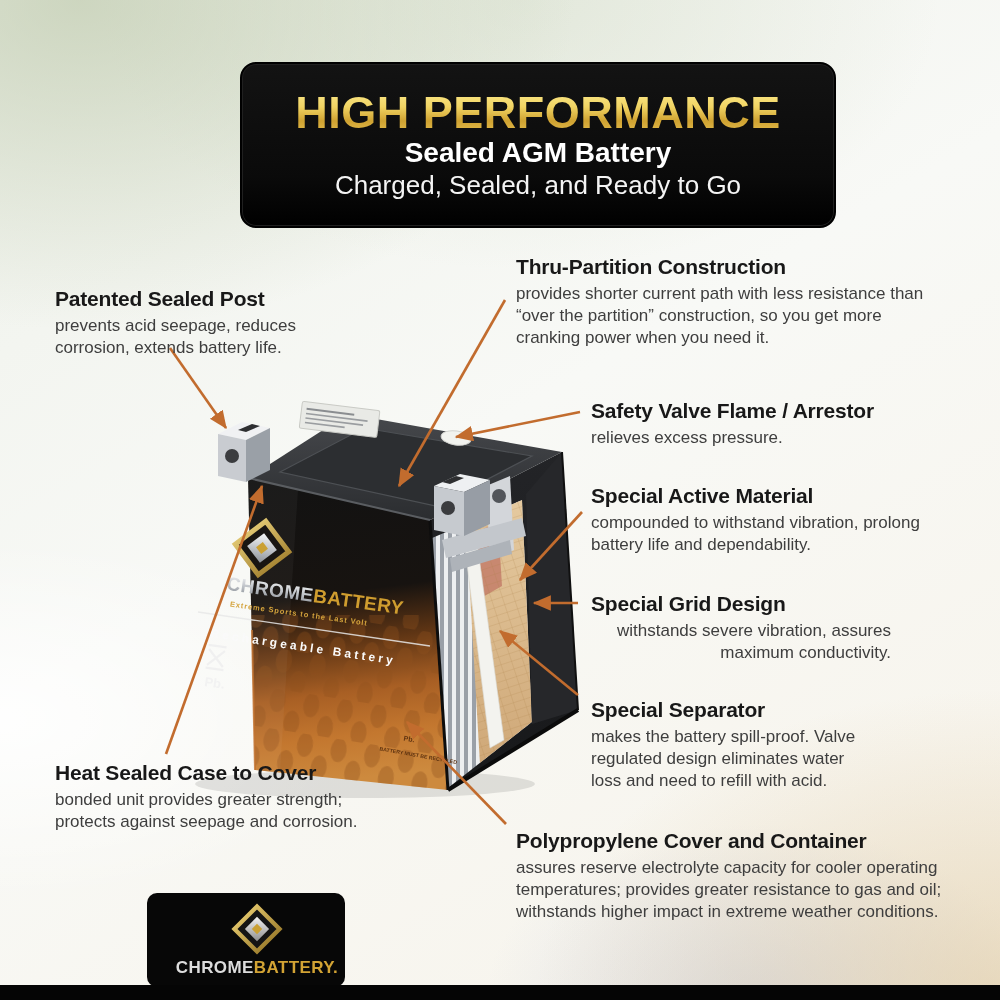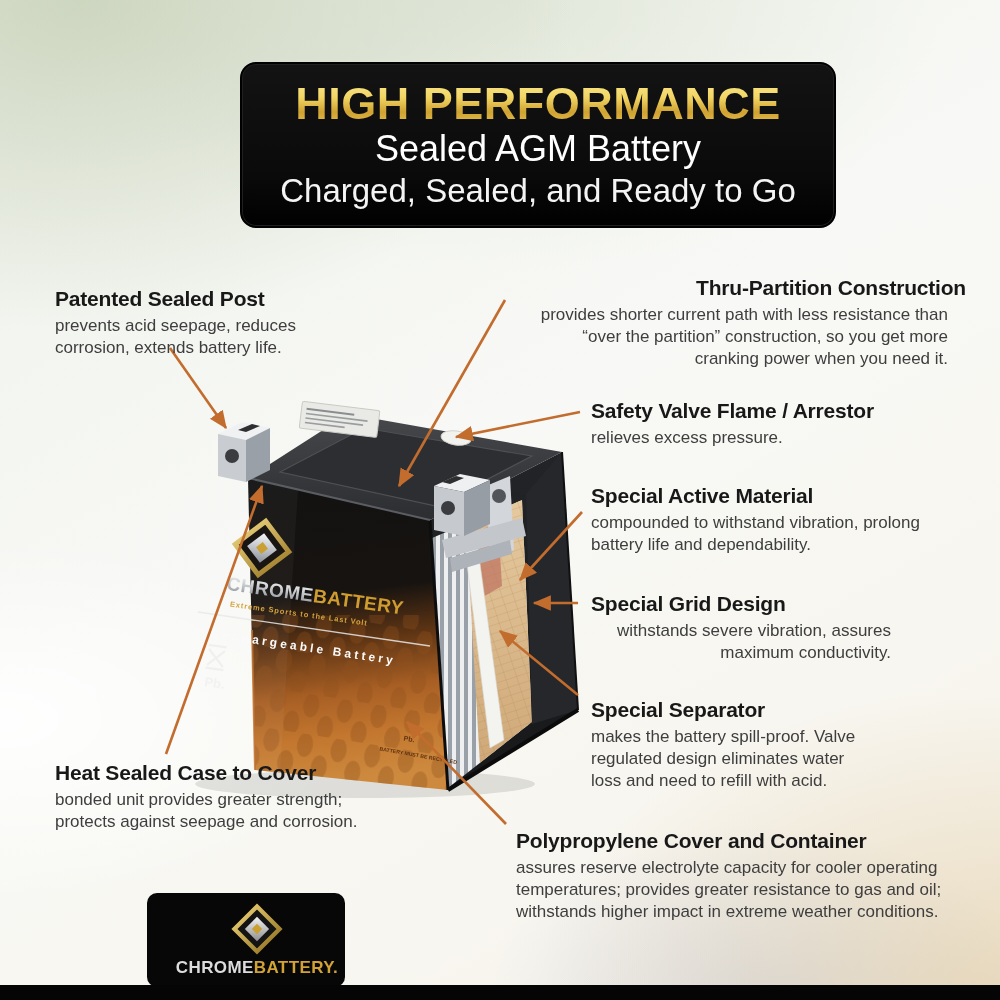--- a/index.html
+++ b/index.html
@@ -13,28 +13,28 @@
       radial-gradient(75% 50% at 100% 100%, rgba(222,199,157,.6) 0%, rgba(222,199,157,0) 62%),
       radial-gradient(50% 32% at 76% 100%, rgba(168,178,208,.35) 0%, rgba(168,178,208,0) 55%),
       linear-gradient(150deg,#eef1ea 0%,#f8f9f6 45%,#f7f3ea 100%);}
   .banner{position:absolute;left:240px;top:62px;width:596px;height:166px;
     background:linear-gradient(180deg,#131313 0%,#0a0a0a 70%,#000 100%);
     border:2px solid #000;border-radius:16px;box-shadow:inset 0 0 0 1px #202020;
     display:flex;flex-direction:column;align-items:center;justify-content:center;gap:1px;box-sizing:border-box;}
   .banner-title{font-size:45px;font-weight:800;letter-spacing:0.5px;line-height:1.05;
     background:linear-gradient(180deg,#fbe98e 0%,#f1d463 38%,#cfa231 68%,#e8c253 100%);
     -webkit-background-clip:text;background-clip:text;color:transparent;}
-  .banner-sub{color:#ffffff;font-size:36px;font-weight:400;line-height:1.15;}
-  .banner-tag{color:#f4f4f4;font-size:33px;font-weight:400;line-height:1.2;}
+  .banner-sub{color:#ffffff;font-size:28px;font-weight:700;line-height:1.15;}
+  .banner-tag{color:#f4f4f4;font-size:26px;font-weight:400;line-height:1.2;}
   .callout{position:absolute;color:#1b1b1b;}
   .callout h3{margin:0 0 4px 0;font-size:21px;font-weight:700;color:#181818;letter-spacing:-0.2px;}
   .callout p{margin:0;font-size:17px;line-height:1.3;color:#3e3e3e;}
   #callout-patented{left:55px;top:287px;width:310px;}
   #callout-patented p{max-width:252px;}
-  #callout-thru{left:516px;top:276px;width:450px;text-align:right;}
+  #callout-thru{left:516px;top:255px;width:450px;}
   #callout-thru p{max-width:432px;}
   #callout-safety{left:591px;top:399px;width:390px;}
   #callout-active{left:591px;top:484px;width:390px;}
   #callout-active p{max-width:352px;}
   #callout-grid{left:591px;top:592px;width:340px;}
   #callout-grid p{max-width:300px;text-align:right;}
   #callout-separator{left:591px;top:698px;width:320px;}
   #callout-separator p{max-width:288px;}
   #callout-heat{left:55px;top:761px;width:370px;}
   #callout-heat p{max-width:325px;}

